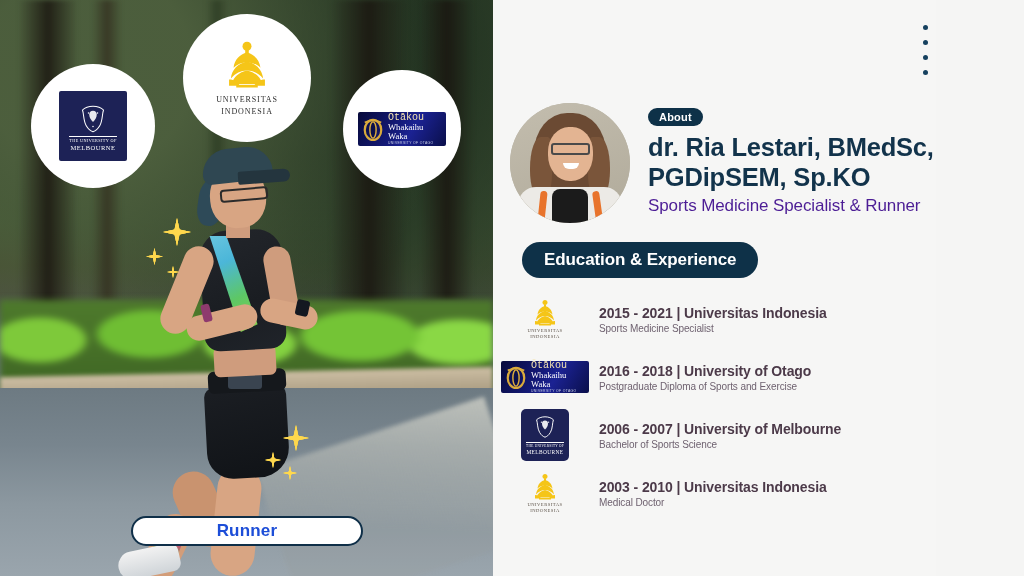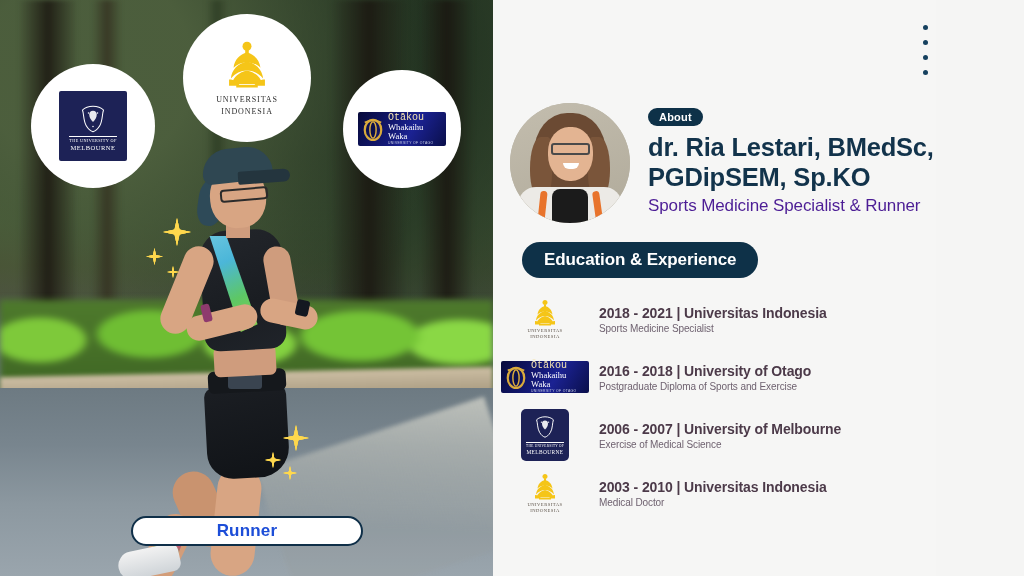--- a/index.html
+++ b/index.html
@@ -433,21 +433,21 @@
                 <path d="M10 44 c6 0 10 3 12 7 H10z"></path>
                   <path d="M50 44 c-6 0-10 3-12 7 h12z"></path>
                 <path d="M18 50 h24 v3 H18z"></path>
               </g>
             </svg>
             <div class="tx">UNIVERSITAS</div>
             <div class="tx">INDONESIA</div>
           </div>
         </div>
         <div class="edu-text">
-          <div class="edu-title">2018 - 2021 | Universitas Indonesia</div>
+          <div class="edu-title">2015 - 2021 | Universitas Indonesia</div>
           <div class="edu-sub">Sports Medicine Specialist</div>
         </div>
       </div>
 
       <div class="edu-row">
         <div class="edu-logo">
           <div class="mini-otg">
             <svg class="otg-mark" viewBox="0 0 24 28">
               <ellipse cx="12" cy="15" rx="9" ry="11" fill="none" stroke="#d9aa3c" stroke-width="2.4"></ellipse>
               <ellipse cx="12" cy="15" rx="3.4" ry="9" fill="#0a0f4a" stroke="#d9aa3c" stroke-width="1.6"></ellipse>
@@ -474,21 +474,21 @@
               <path d="M20 9 C17 9 15 11 15 14 C15 18 17 21 20 24 C23 21 25 18 25 14 C25 11 23 9 20 9 Z" fill="#ffffff" opacity=".9"></path>
               <circle cx="14" cy="12" r="1" fill="#ffffff"></circle>
                 <circle cx="26" cy="12" r="1" fill="#ffffff"></circle>
             </svg>
             <div class="a">THE UNIVERSITY OF</div>
             <div class="b">MELBOURNE</div>
           </div>
         </div>
         <div class="edu-text">
           <div class="edu-title">2006 - 2007 | University of Melbourne</div>
-          <div class="edu-sub">Exercise of Medical Science</div>
+          <div class="edu-sub">Bachelor of Sports Science</div>
         </div>
       </div>
 
       <div class="edu-row">
         <div class="edu-logo">
           <div class="mini-ui">
             <svg class="mk" viewBox="0 0 60 58">
               <g fill="#f5c518">
                 <path d="M30 2 c-3 0-5 2-5 5 0 3 2 5 5 5 s5-2 5-5 c0-3-2-5-5-5z"></path>
                 <path d="M28 11 h4 v16 h-4z"></path>

